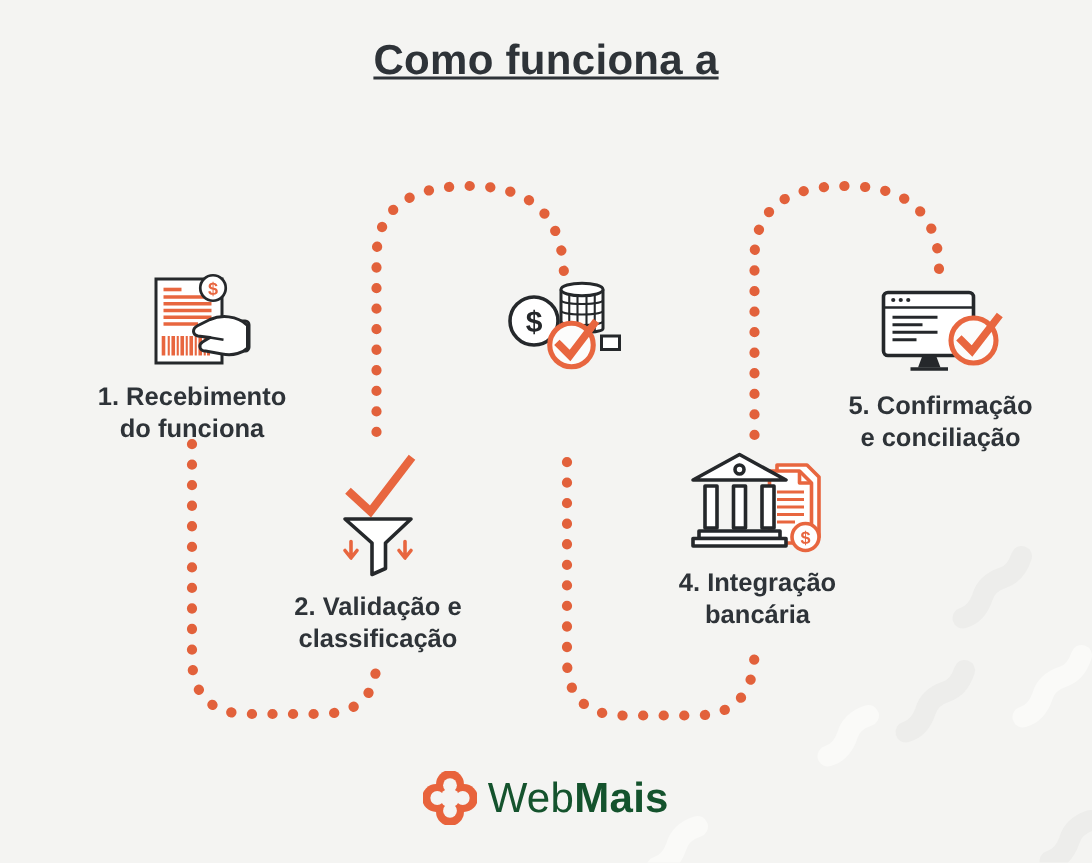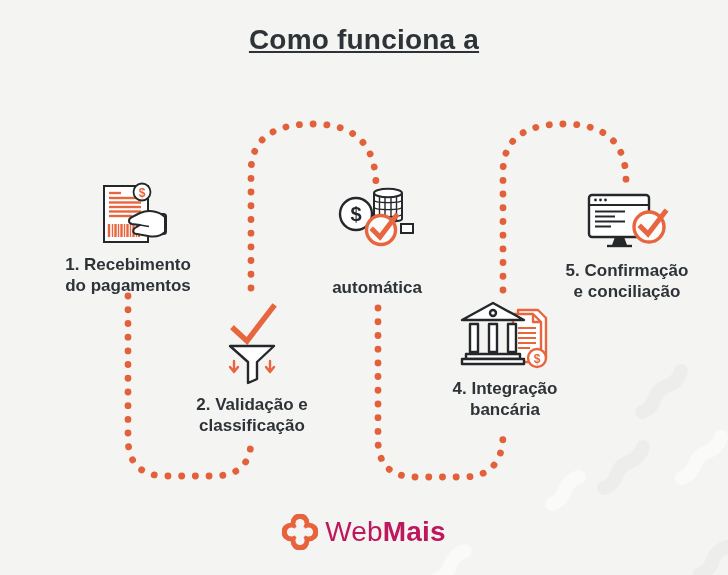--- a/index.html
+++ b/index.html
@@ -19,21 +19,21 @@
   .step{position:absolute;z-index:2;text-align:center;}
   .step .icon{display:block;margin:0 auto;}
   .step .label{
     font-weight:700;font-size:17px;line-height:21px;color:#2E3338;margin-top:8px;
     white-space:nowrap;
   }
   .logo{
     position:absolute;left:0;top:514px;width:728px;z-index:2;
     display:flex;align-items:center;justify-content:center;gap:7px;
   }
-  .logo .wordmark{font-size:28px;color:#be185d;letter-spacing:0.2px;}
+  .logo .wordmark{font-size:28px;color:#14532d;letter-spacing:0.2px;}
   .logo .web{font-weight:500;}
   .logo .mais{font-weight:800;}
 </style>
 </head>
 <body>
 
 <svg class="deco" width="728" height="575" viewBox="0 0 728 575">
   <g fill="none" stroke-linecap="round" stroke-width="14">
     <path d="M642,412 c7,-2 11,-8 13,-14 c2,-7 8,-11 14,-13 c6,-2 10,-8 12,-14" stroke="#EDEDEB"></path>
     <path d="M604,488 c7,-2 11,-8 13,-14 c2,-7 8,-11 14,-13 c6,-2 10,-8 12,-14" stroke="#EDEDEB"></path>
@@ -82,21 +82,21 @@
       <line x1="53" y1="42" x2="53" y2="55" stroke-width="2"></line>
     </g>
     <circle cx="56" cy="10" r="8.5" fill="#fff" stroke="#25282B" stroke-width="1.8"></circle>
     <text x="56" y="14.5" font-size="12" font-weight="bold" fill="#E8663F" text-anchor="middle">$</text>
     <rect x="69" y="32" width="11" height="20" rx="2.5" fill="#fff" stroke="#25282B" stroke-width="2"></rect>
     <path d="M79,35 C72,28 61,28 54,31 L46,35 C42,37 42,41 46,42 L54,43 L49,46 C46,48 47,52 51,52 L62,54 C70,55.5 76,53 79,50 Z" fill="#fff" stroke="#25282B" stroke-width="2" stroke-linejoin="round"></path>
     <path d="M54,43 l9,1.5" fill="none" stroke="#25282B" stroke-width="1.6"></path>
   </svg>
   <div class="label">
     <span>1. Recebimento</span><br>
-    <span>do pagamentos</span>
+    <span>do funciona</span>
   </div>
 </div>
 
 <div class="step" style="left:172px;top:298px;width:160px;">
   <svg class="icon" width="70" height="88" viewBox="0 0 70 88">
     <path d="M17,31 L30,43 L56,9" fill="none" stroke="#E8663F" stroke-width="5.5" stroke-linecap="square"></path>
     <path d="M13,48 H57 L40,64 V81 L31,85 V64 Z" fill="#fff" stroke="#25282B" stroke-width="2.4" stroke-linejoin="round"></path>
     <g stroke="#E8663F" stroke-width="2.4" fill="none" stroke-linecap="round" stroke-linejoin="round">
       <path d="M17,63 V73 M13,69 L17,74 L21,69"></path>
       <path d="M53,63 V73 M49,69 L53,74 L57,69"></path>
@@ -122,21 +122,20 @@
       <path d="M39,30 C39,33.5 67,33.5 67,30" fill="none"></path>
     </g>
     <rect x="66" y="40" width="12" height="9" fill="#fff" stroke="#25282B" stroke-width="2"></rect>
     <circle cx="21" cy="30" r="16" fill="#fff" stroke="#25282B" stroke-width="2.4"></circle>
     <text x="21" y="37" font-size="20" font-weight="bold" fill="#25282B" text-anchor="middle">$</text>
     <circle cx="46" cy="46" r="14.5" fill="#FCFCFB" stroke="#E8663F" stroke-width="3.4"></circle>
     <path d="M38,46 L45,53 L61,32" fill="none" stroke="#E8663F" stroke-width="5" stroke-linecap="square"></path>
   </svg>
   <div class="label">
     <br>
-    <span>automática</span>
   </div>
 </div>
 
 <div class="step" style="left:425px;top:298px;width:160px;">
   <svg class="icon" width="94" height="72" viewBox="0 0 94 72">
 
     <g stroke="#E8663F" stroke-width="2.4" fill="#fff" stroke-linejoin="round">
       <path d="M60,12 H80 L88,20 V60 H60 Z"></path>
       <path d="M55,16 H75 L83,24 V64 H55 Z"></path>
       <path d="M75,16 V24 H83" fill="none"></path>

